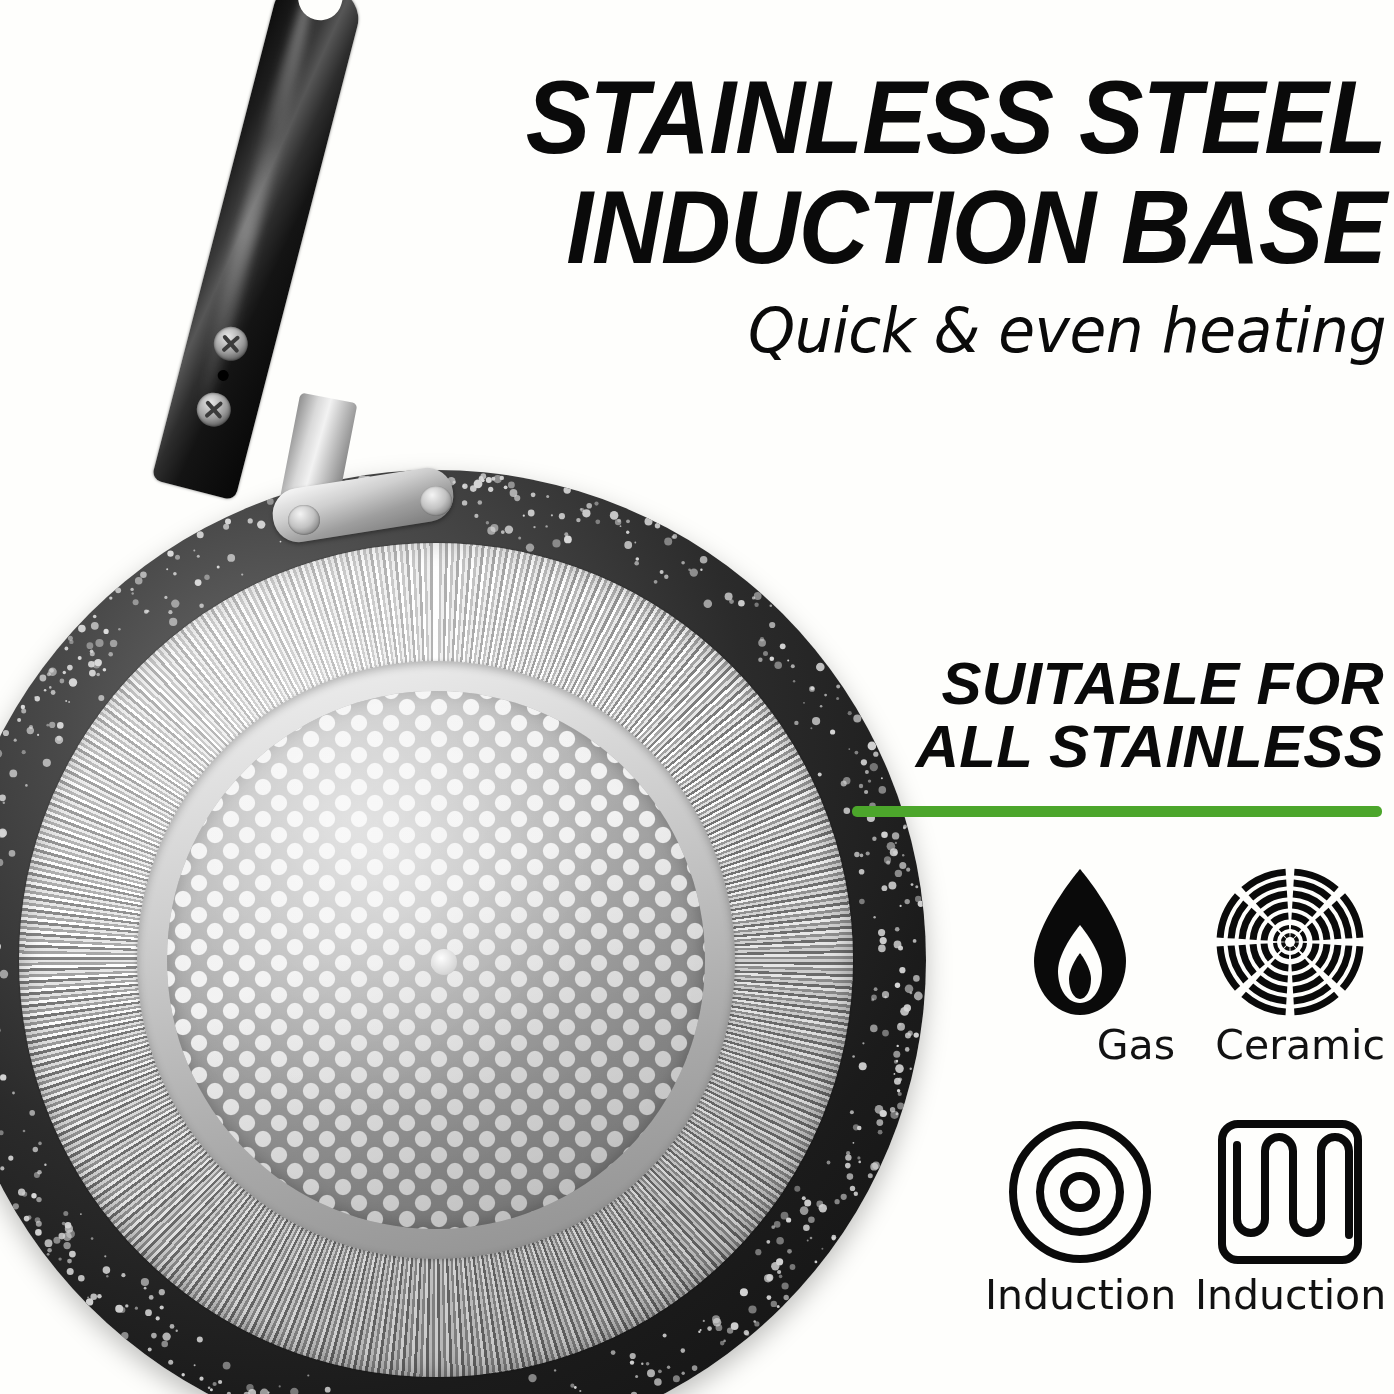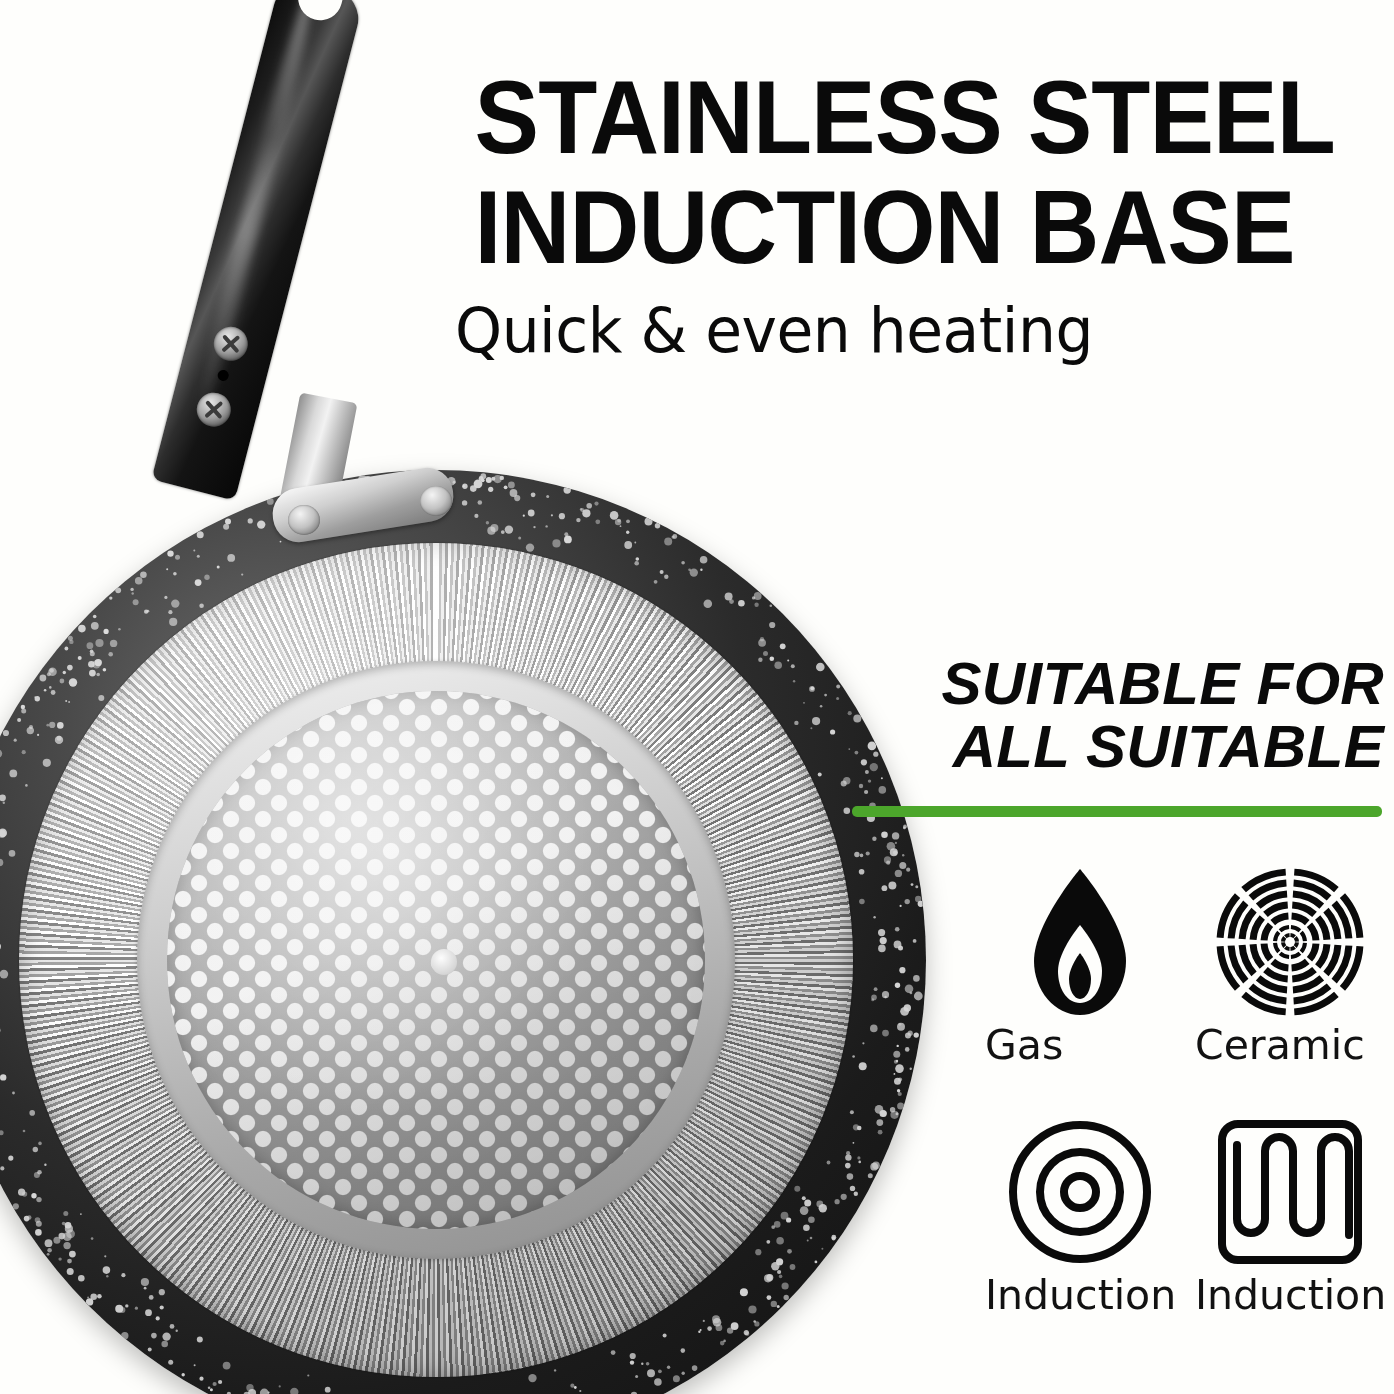--- a/index.html
+++ b/index.html
@@ -10,23 +10,24 @@
     overflow:hidden;
     position:relative;
   }
   #stage{position:absolute;inset:0;width:1394px;height:1394px;overflow:hidden;}
 
   
   .headline{
     position:absolute;
     right:8px; top:62px;
     width:980px;
-    text-align:left;
+    text-align:right;
     color:#0a0a0a;
     z-index:30;
+    font-style:italic;
   }
   .headline .l1,.headline .l2{
     font-family:"Liberation Sans", sans-serif;
     font-weight:700;
     font-size:104px;
     line-height:110px;
     letter-spacing:-1px;
     transform:scaleX(0.93);
     transform-origin:right center;
     white-space:nowrap;
@@ -71,21 +72,21 @@
     z-index:31;
   }
 
   
   .icongrid{
     position:absolute;
     left:985px; top:862px;
     width:400px;height:480px;
     z-index:30;
   }
-  .cell{position:absolute;width:190px;height:230px;text-align:left;}
+  .cell{position:absolute;width:190px;height:230px;text-align:right;}
   .cell.c0{left:0;top:0;}
   .cell.c1{left:210px;top:0;}
   .cell.c2{left:0;top:250px;}
   .cell.c3{left:210px;top:250px;}
   .cell .glyph{
     height:160px;width:100%;
     display:flex;align-items:center;justify-content:center;
   }
   .cell .cap{
     font-family:"DejaVu Sans", sans-serif;
@@ -913,21 +914,21 @@
   </div>
 
   <div class="headline" style="color: rgb(10, 10, 10);">
     <span class="l1">STAINLESS STEEL</span>
     <span class="l2">INDUCTION BASE</span>
     <span class="sub">Quick &amp; even heating</span>
   </div>
 
   <div class="suitable" style="color: rgb(10, 10, 10); font-style: italic;">
     <span>SUITABLE FOR</span>
-    <span>ALL SUITABLE</span>
+    <span>ALL STAINLESS</span>
   </div>
   <div class="greenrule" style="background: rgb(76, 166, 43);"></div>
 
   <div class="icongrid">
 
     <div class="cell c0">
       <div class="glyph">
         <svg width="124" height="150" viewBox="0 0 124 150">
           <path d="M62 2 C62 2 16 56 16 94 C16 124 37 148 62 148 C87 148 108 124 108 94 C108 56 62 2 62 2 Z" fill="#0a0a0a"></path>
           <path d="M62 58 C62 58 40 84 40 104 C40 122 49 136 62 136 C75 136 84 122 84 104 C84 84 62 58 62 58 Z" fill="#fefefc"></path>

